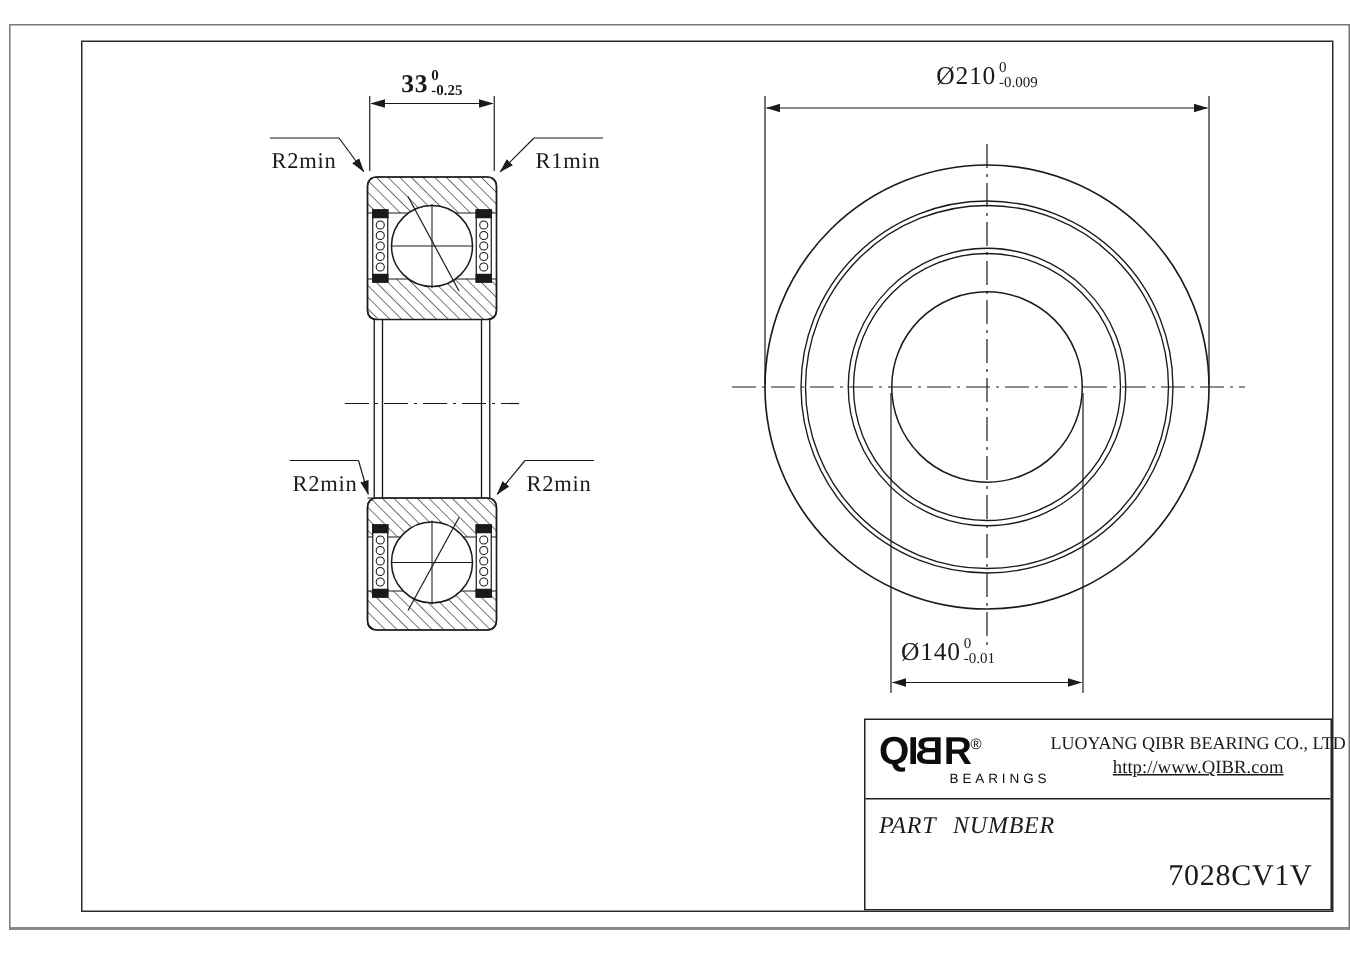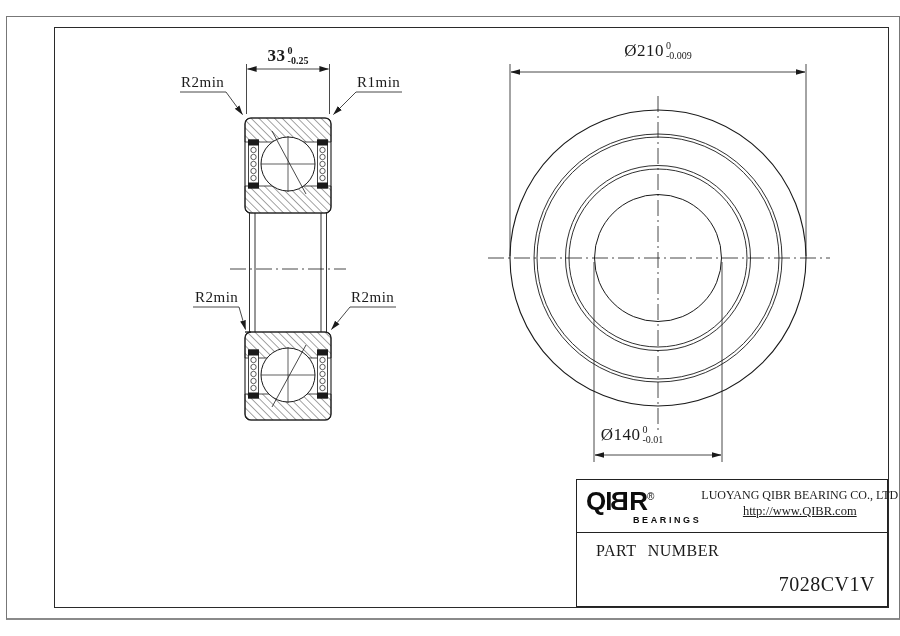--- a/index.html
+++ b/index.html
@@ -10,35 +10,35 @@
   .abs{position:absolute;}
   
   #outer-border{left:6px;top:16px;width:892px;height:601px;border:1px solid #777;border-bottom:2px solid #8a8a8a;}
   #inner-border{left:54px;top:27px;width:833px;height:579px;border:1.5px solid #2a2a2a;}
   
   .dim-text{font-size:17px;white-space:nowrap;text-align:center;z-index:5;}
   .dim-main{display:inline-block;vertical-align:middle;letter-spacing:0.5px;}
   .tol-stack{display:inline-block;vertical-align:middle;margin-left:2px;font-size:10px;line-height:10px;text-align:left;}
   .tol-upper{display:block;}
   .tol-lower{display:block;}
-  .r-label{font-size:15px;white-space:nowrap;z-index:5;letter-spacing:0.5px;}
+  .r-label{font-size:15px;white-space:nowrap;z-index:5;letter-spacing:0.5px;margin-top:26px;}
   
   #title-block{left:576px;top:479px;width:312px;height:128px;border:1.5px solid #222;box-sizing:border-box;background:#fff;z-index:6;display:flex;flex-direction:column;}
   #tb-row1{height:52px;border-bottom:1.5px solid #222;display:flex;flex-shrink:0;}
   #logo-cell{width:130px;padding:4px 0 0 9px;box-sizing:border-box;}
   .logo-word{font-family:"Liberation Sans", sans-serif;font-weight:900;font-size:26px;line-height:26px;letter-spacing:-1px;color:#0d0d0d;}
   .logo-word .mirror{display:inline-block;transform:scaleX(-1);}
   .logo-reg{font-family:"Liberation Sans", sans-serif;font-size:10px;font-weight:400;vertical-align:10px;letter-spacing:0;}
-  .logo-sub{font-family:"Liberation Sans", sans-serif;font-weight:700;font-size:9px;letter-spacing:2.6px;margin:1px 0 0 3px;color:#0d0d0d;padding-left:44px;}
+  .logo-sub{font-family:"Liberation Sans", sans-serif;font-weight:400;font-size:9px;letter-spacing:2.6px;margin:1px 0 0 3px;color:#0d0d0d;padding-left:44px;}
   #company-cell{flex:1;text-align:center;padding-top:7px;font-size:12px;line-height:16px;white-space:nowrap;}
   #company-url{text-decoration:underline;font-size:12.5px;}
   #tb-row2{flex:1;display:flex;}
   #product-cell{width:163px;box-sizing:border-box;border-right:1.5px solid #222;text-align:center;font-size:16px;line-height:29px;padding-top:7px;letter-spacing:0.5px;}
   #part-cell{flex:1;position:relative;font-size:16px;}
-  #part-number-label{position:absolute;left:19px;top:9px;word-spacing:7px;letter-spacing:0.5px;white-space:nowrap;}
+  #part-number-label{position:absolute;left:9px;top:9px;word-spacing:7px;letter-spacing:0.5px;white-space:nowrap;font-style:italic;}
   #part-number-value{position:absolute;right:12px;bottom:10px;font-size:20px;letter-spacing:0.5px;}
   svg{position:absolute;left:0;top:0;z-index:4;}
 </style>
 </head>
 <body>
 
 <div class="abs" id="outer-border"></div>
 <div class="abs" id="inner-border"></div>
 
 <svg width="900" height="636" viewBox="0 0 900 636">

